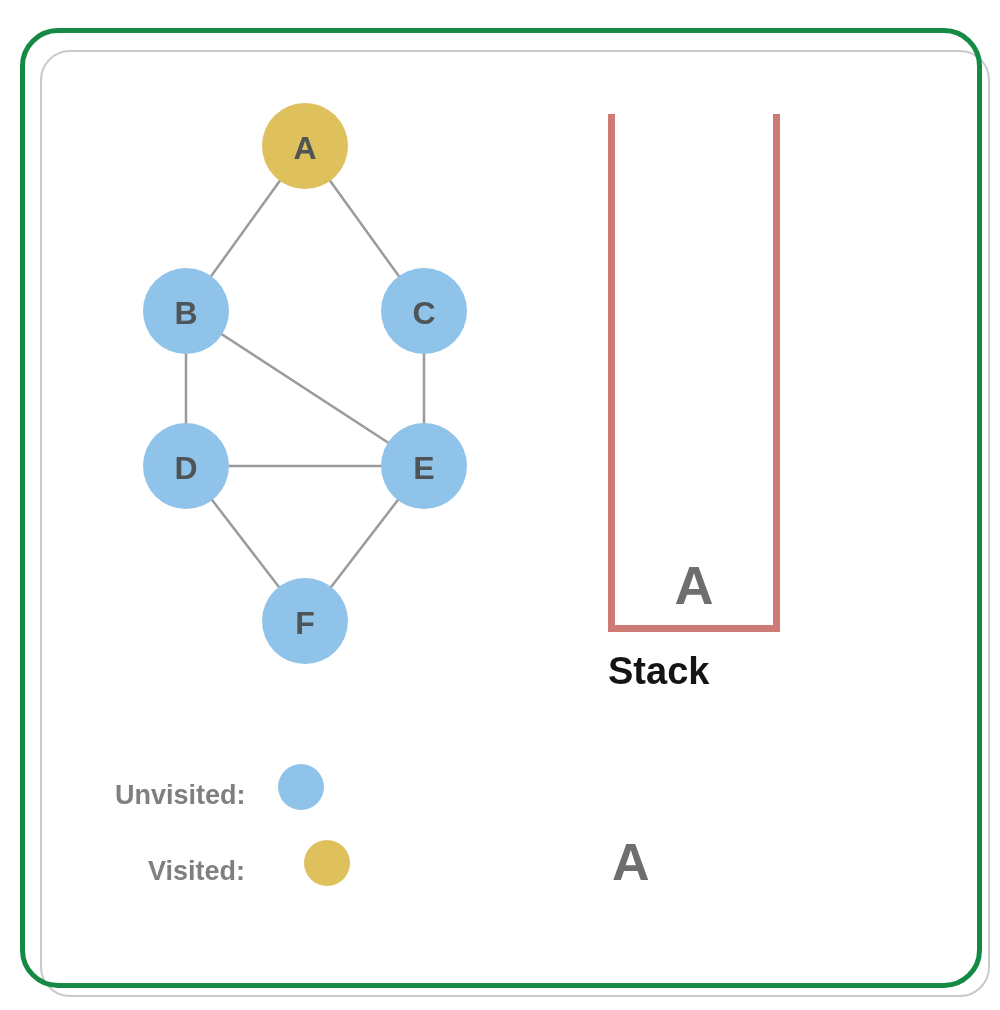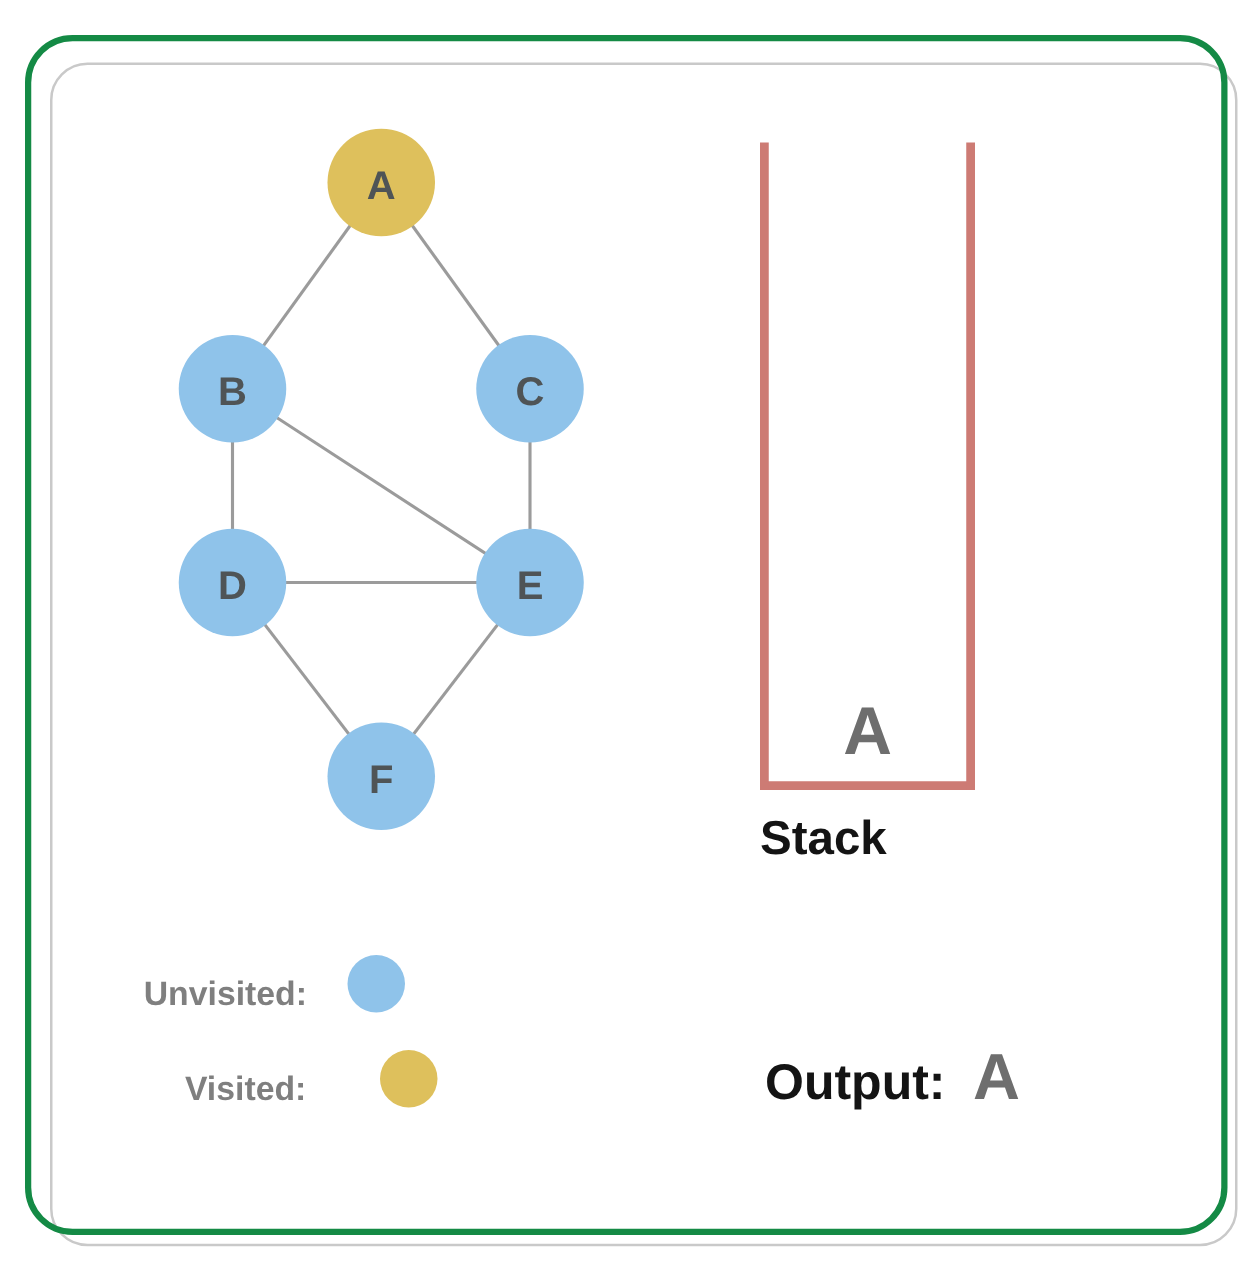--- a/index.html
+++ b/index.html
@@ -164,15 +164,14 @@
   <span class="legend-label">Unvisited:</span>
   <span class="legend-swatch swatch-unvisited"></span>
 </div>
 
 <div class="legend-row row-visited">
   <span class="legend-label">Visited:</span>
   <span class="legend-swatch swatch-visited"></span>
 </div>
 
 <div class="output-row">
-  <span class="output-label">Output:</span>
   <span class="output-value">A</span>
 </div>
 
 </body></html>

